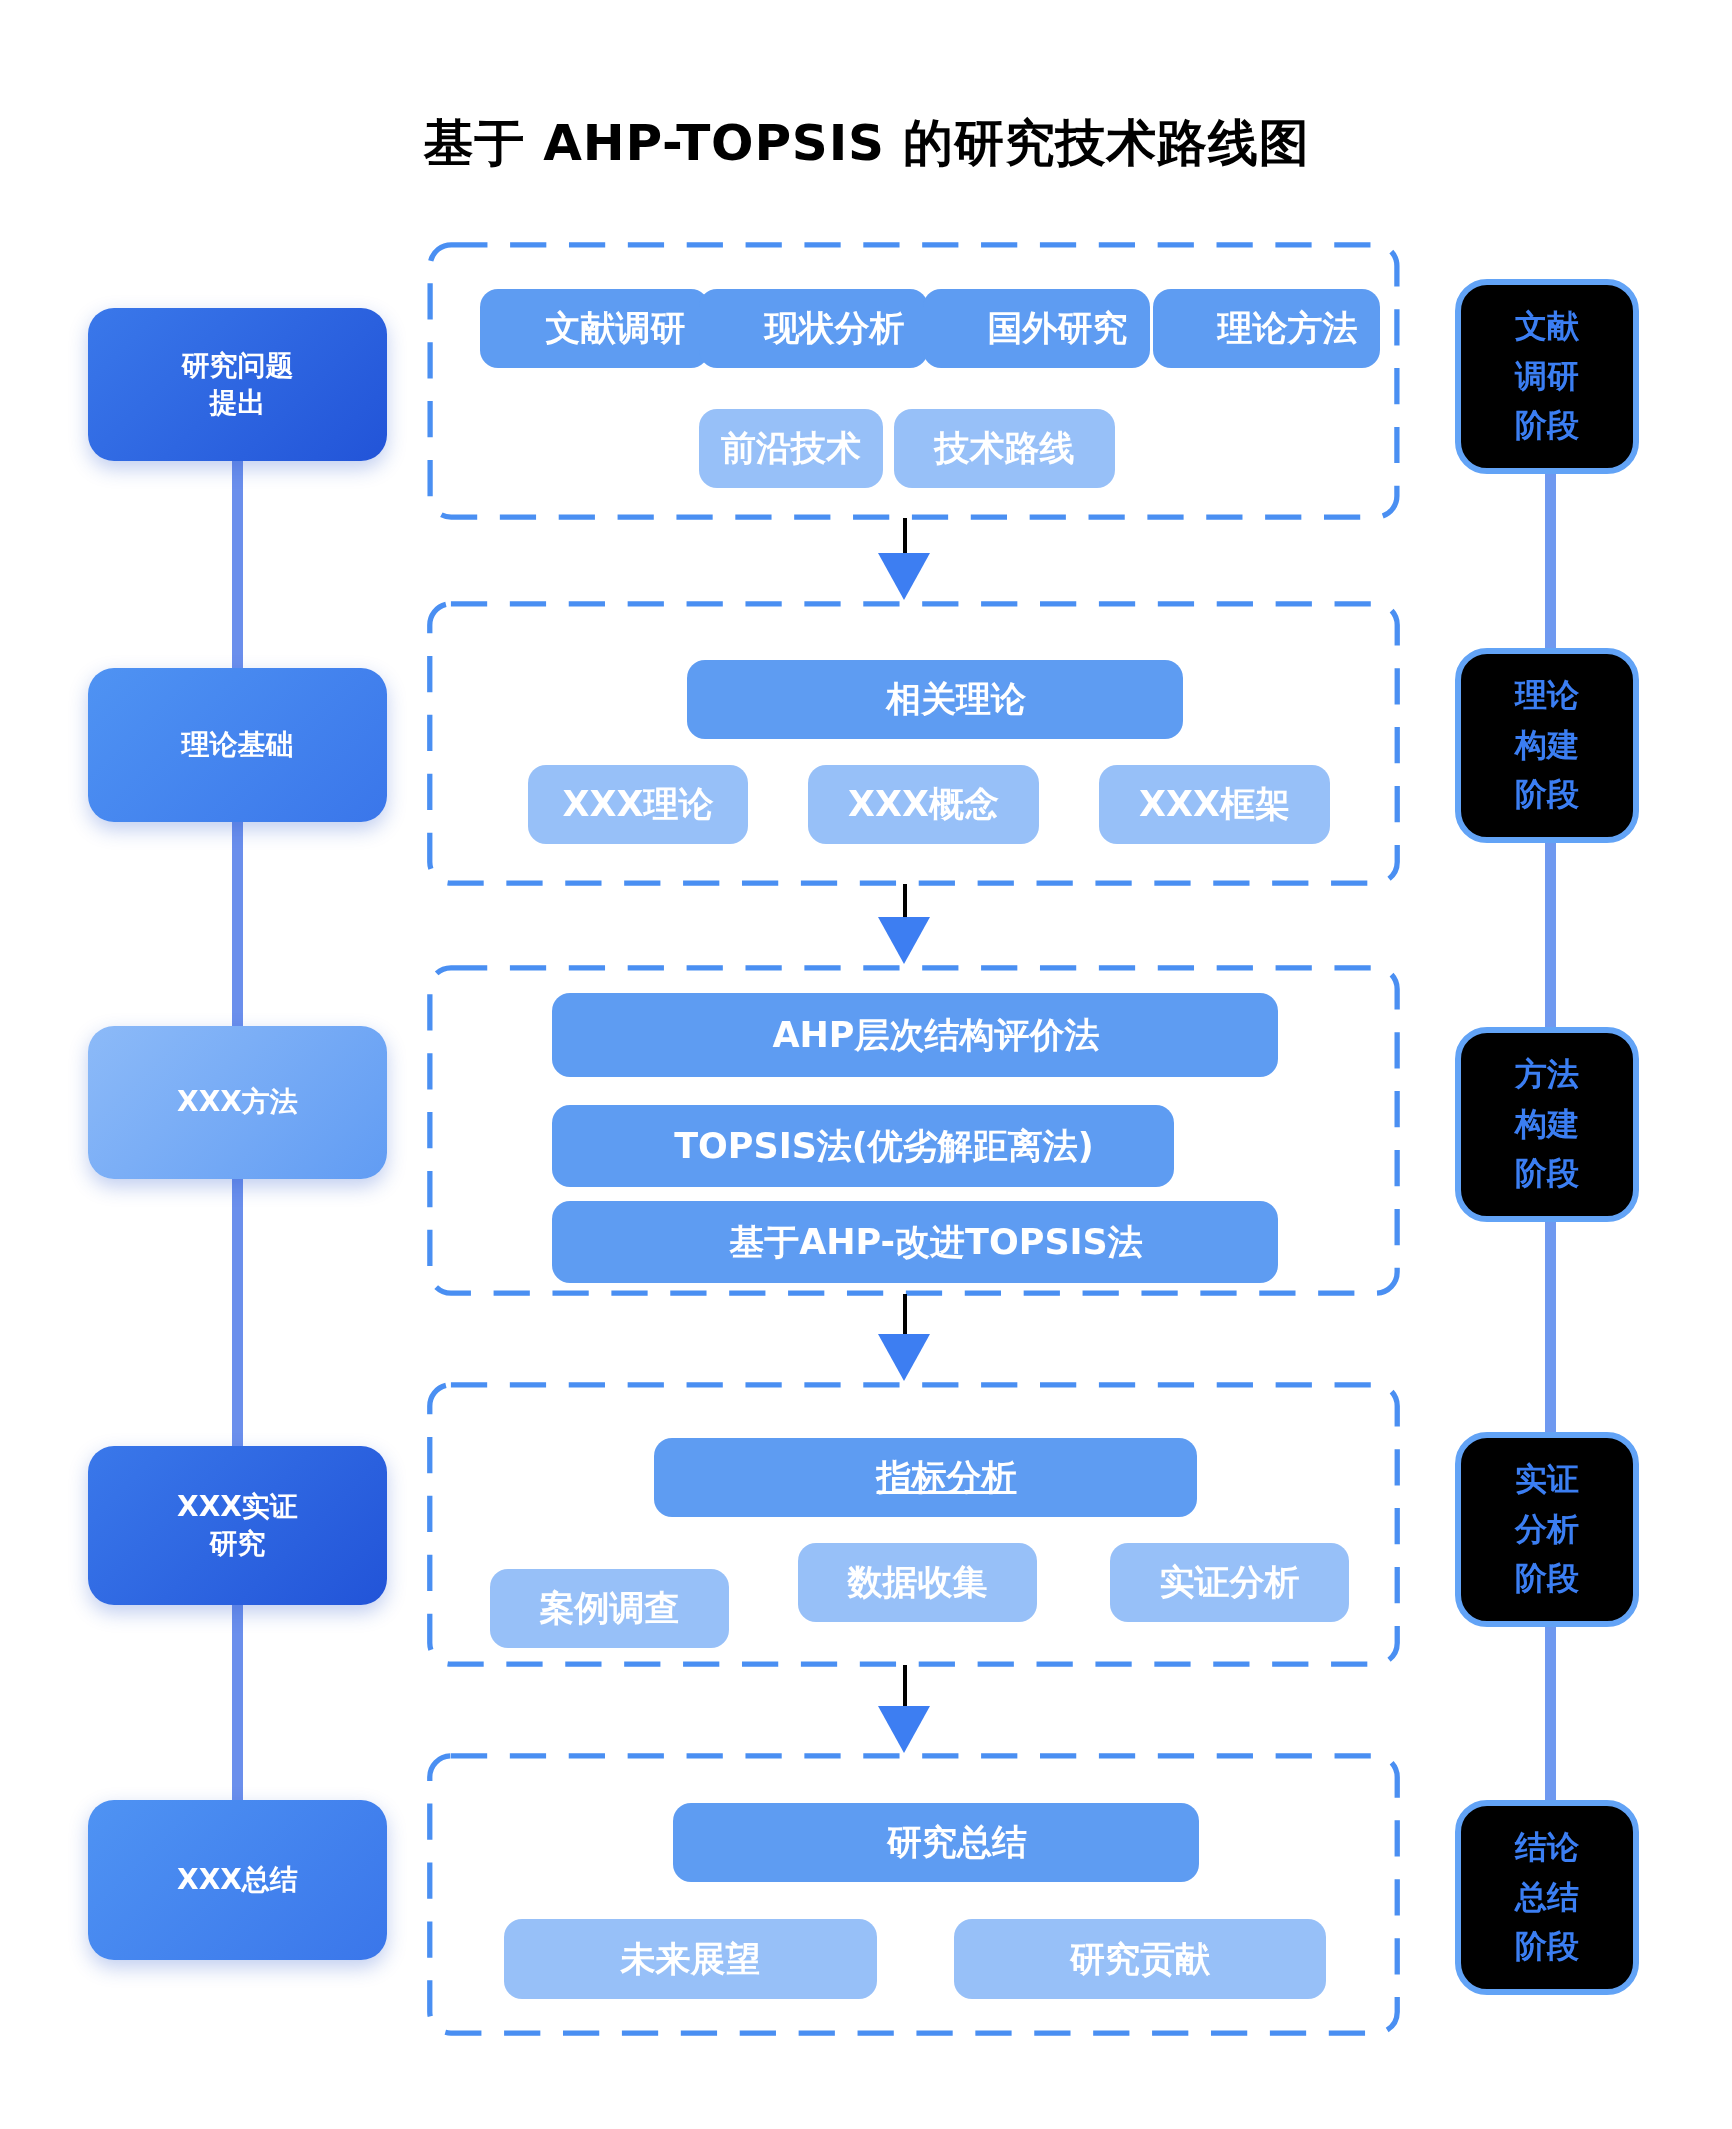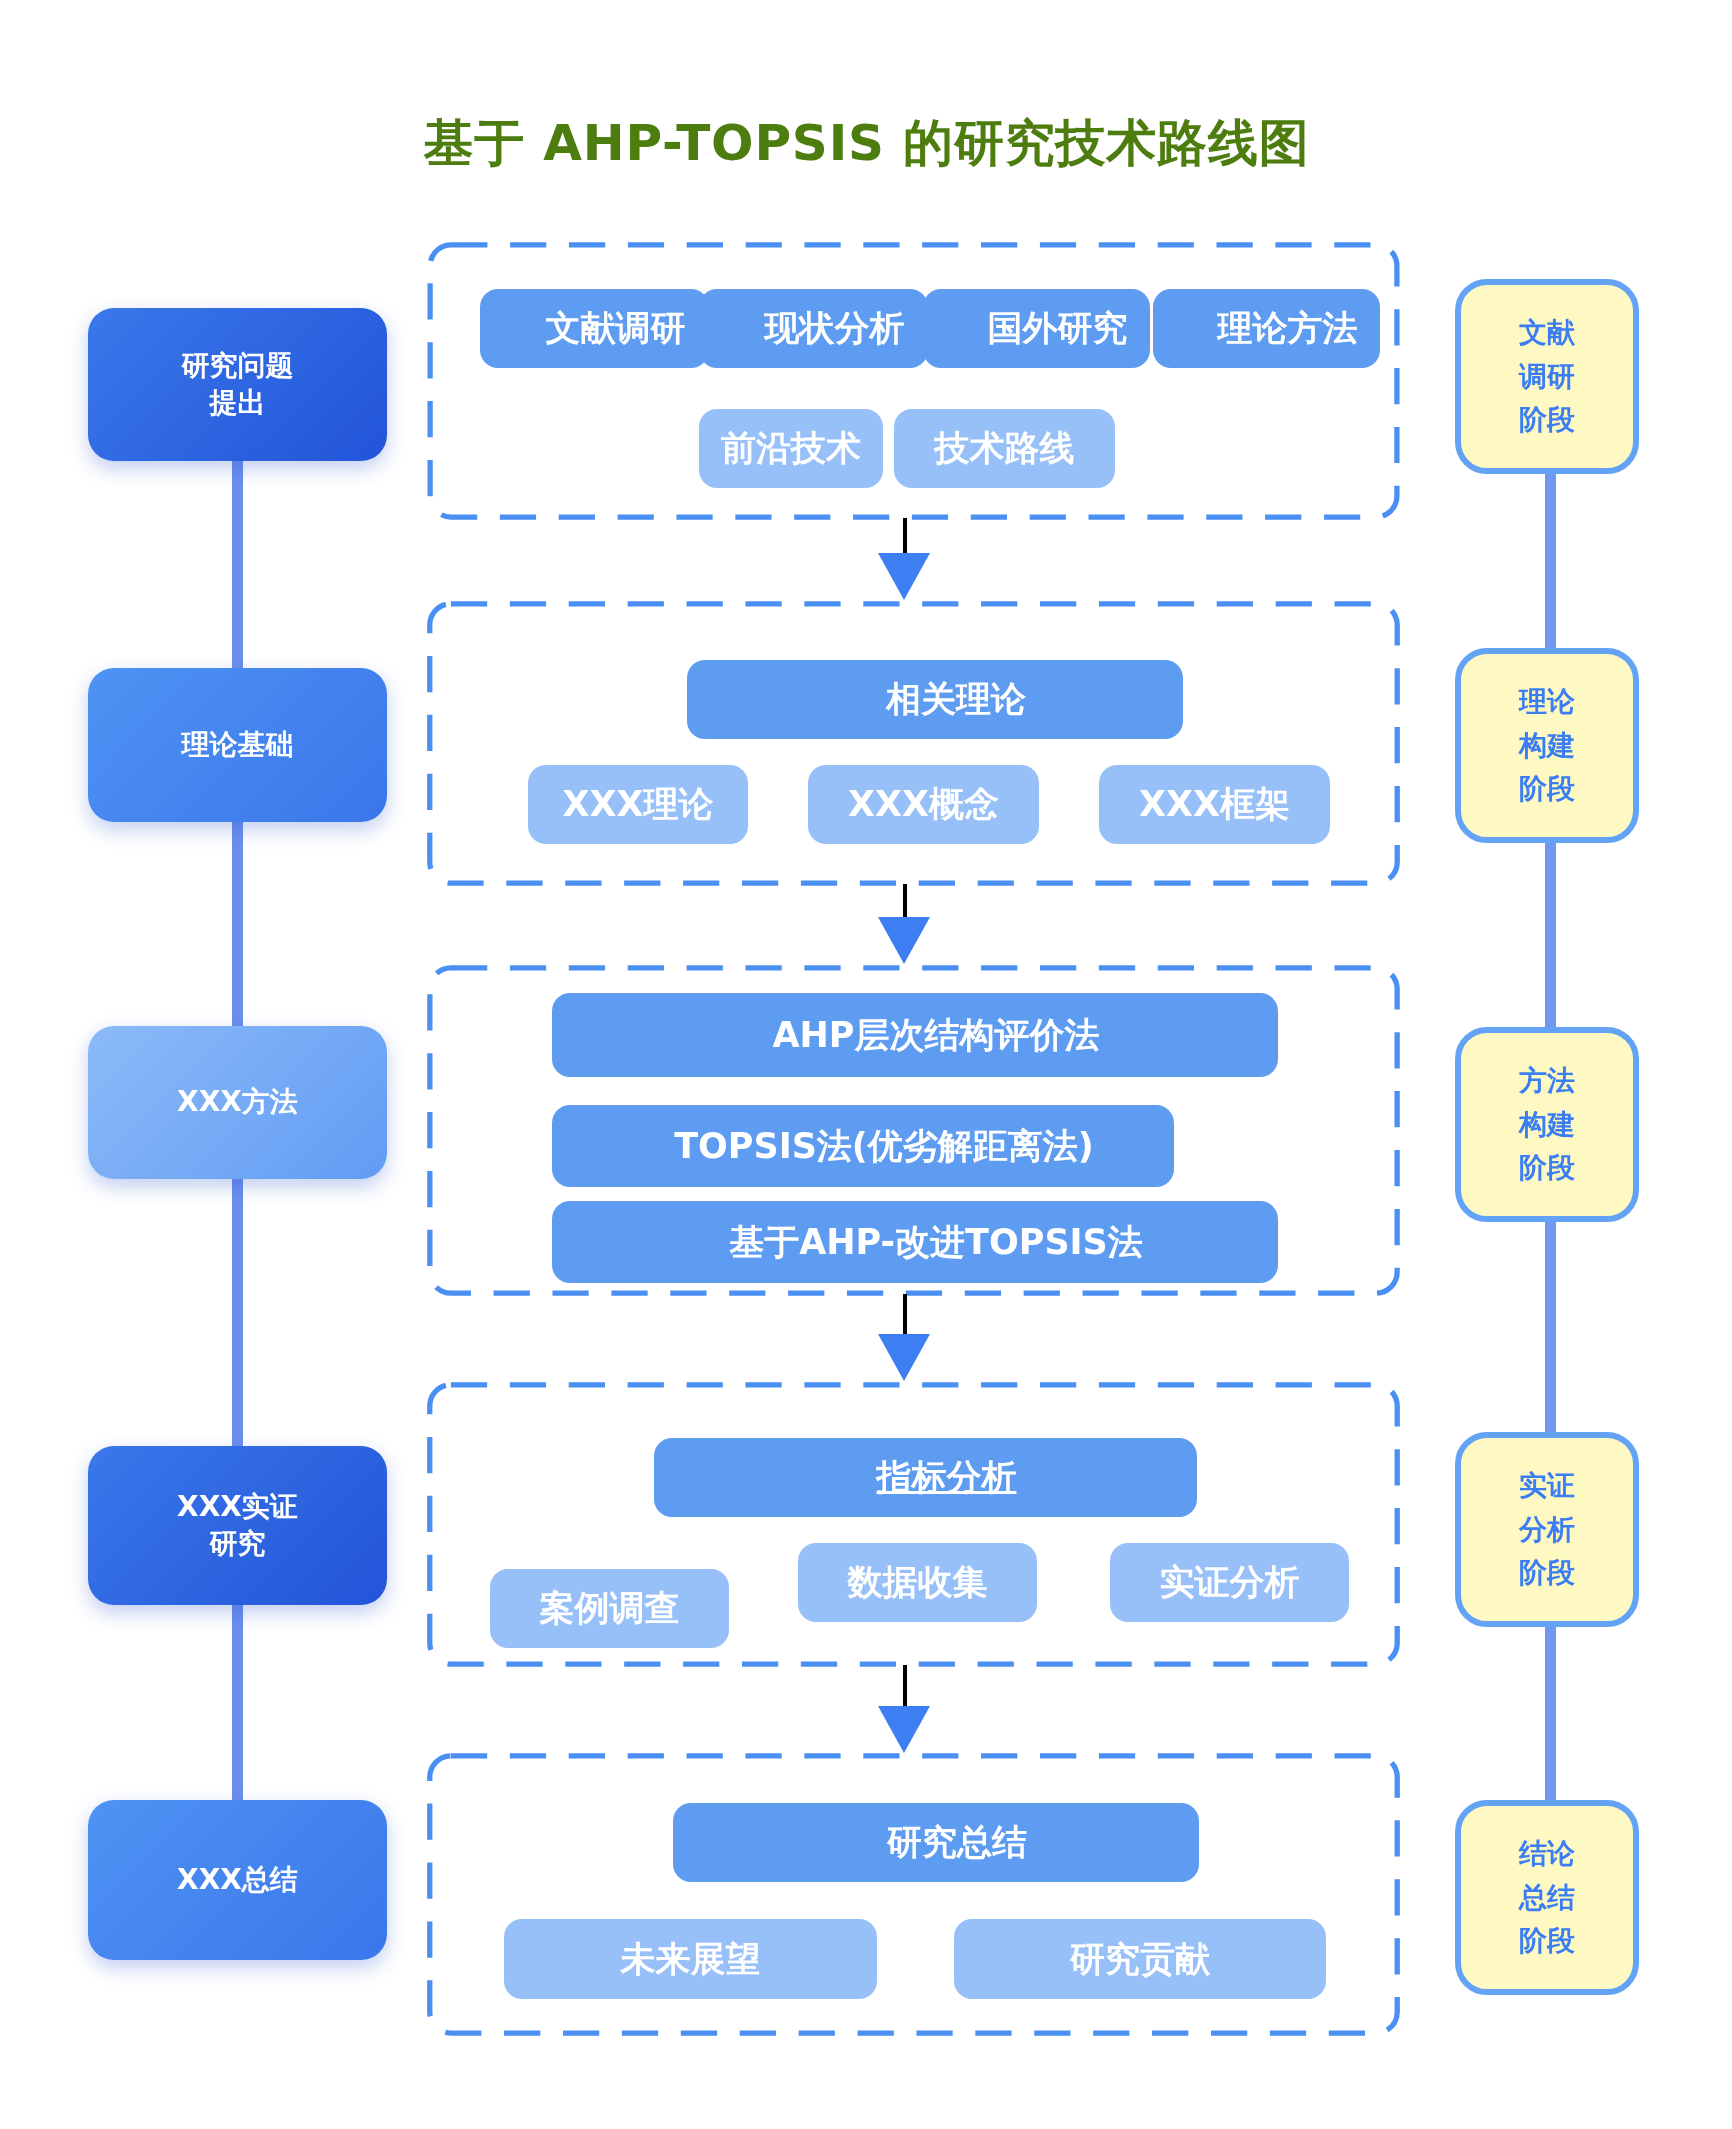--- a/index.html
+++ b/index.html
@@ -13,21 +13,21 @@
   }
   .canvas { position: relative; width: 1733px; height: 2129px; }
 
   .title {
     position: absolute;
     left: 0; top: 110px;
     width: 100%;
     text-align: center;
     font-size: 50px;
     font-weight: bold;
-    color: #4d7c0f;
+    color: #000000;
     letter-spacing: 0.8px;
   }
 
   .vline { position: absolute; width: 10.6px; border-radius: 5.3px; z-index: 0; }
   .vline.left  { background: #6b8fec; }
   .vline.right { background: #6f99f0; }
 
   
   .phase {
     position: absolute;
@@ -69,25 +69,25 @@
   .chip.medium { background: #5e9cf2; padding-left: 42px; }
   .chip.light  { background: #97c0f8; }
 
   
   .stage-label {
     position: absolute;
     left: 1455px;
     width: 184px;
     height: 195px;
     box-sizing: border-box;
-    background: #fef9c3;
+    background: #000000;
     border: 6.8px solid #62a3f6;
     border-radius: 32px;
     color: #3b7ef2;
-    font-size: 28px;
+    font-size: 32px;
     font-weight: bold;
     line-height: 1.55;
     display: flex;
     flex-direction: column;
     align-items: center;
     justify-content: center;
     text-align: center;
     z-index: 2;
   }
 

